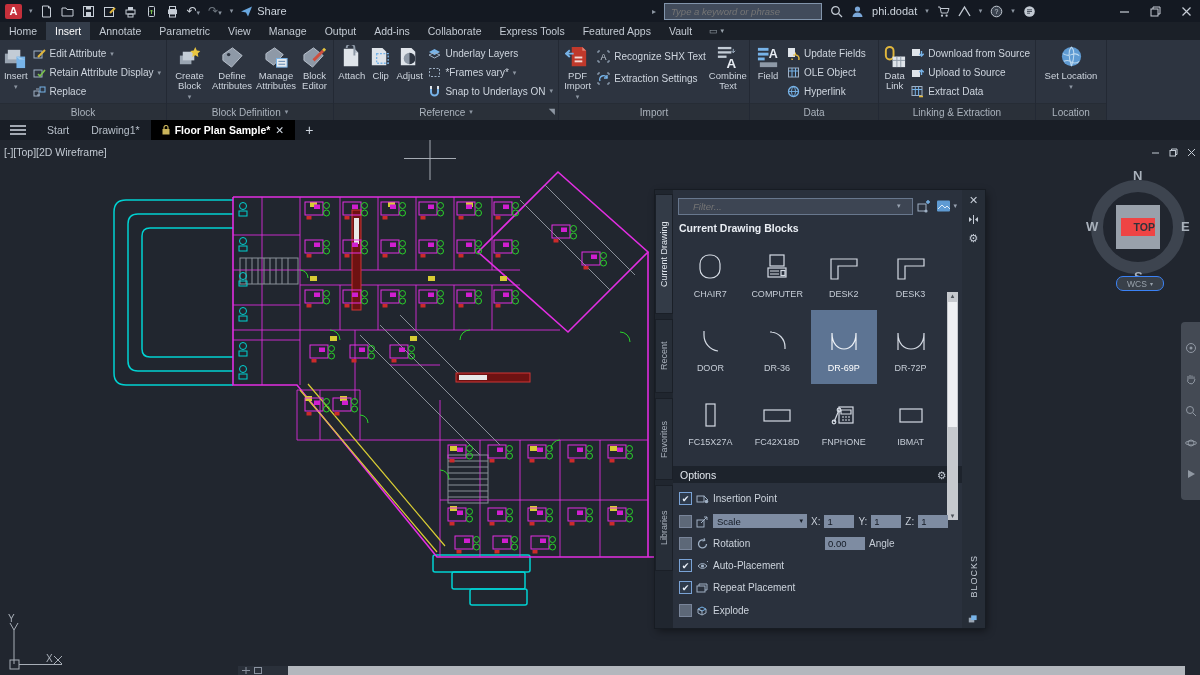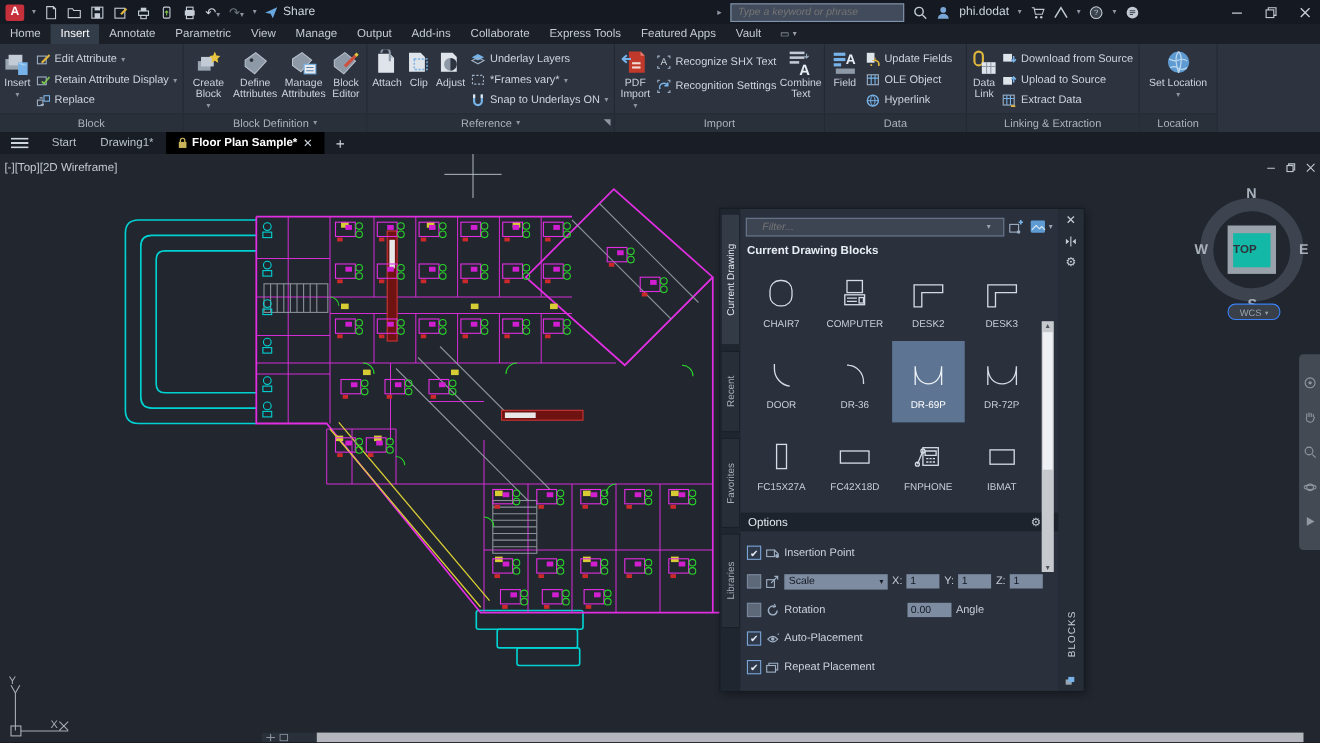--- a/index.html
+++ b/index.html
@@ -51,21 +51,21 @@
   #canvas{position:absolute;left:0;top:140px;width:1200px;height:535px;background:#21262f}
   #vplabel{position:absolute;left:4px;top:6px;font-size:10.5px;color:#c3cad3}
   #vpbtns{position:absolute;right:4px;top:8px;display:flex;gap:9px;color:#c3cad3;align-items:center}
   #vpbtns svg{width:9px;height:9px}
   .floorplan{position:absolute;left:0;top:0;width:1200px;height:535px}
   
   #compass{position:absolute;left:1086px;top:28px;width:104px;height:140px}
   .cletter{position:absolute;font-weight:bold;font-size:13px;color:#a9b1bb}
   #ctop{position:absolute;left:30px;top:37px;width:44px;height:44px;background:#99a1ab;
     display:flex;align-items:center;justify-content:center}
-  #ctop .inner{width:34px;height:31px;background:#14b8a6;display:flex;align-items:center;justify-content:flex-start;
+  #ctop .inner{width:34px;height:18px;background:#ef4444;display:flex;align-items:center;justify-content:flex-end;
     color:#2e333b;font-weight:bold;font-size:10.5px}
   #wcs{position:absolute;left:30px;top:108px;width:46px;height:13px;background:#394049;border:1px solid #3b82f6;
     border-radius:7px;display:flex;align-items:center;justify-content:center;gap:3px;font-size:8.5px;color:#99a2ac}
   
   #navbar{position:absolute;left:1181px;top:182px;width:19px;height:178px;background:rgba(150,160,172,.30);
     border-radius:4px 0 0 4px;display:flex;flex-direction:column;align-items:center;justify-content:space-evenly}
   #navbar svg{width:12px;height:12px;opacity:.75}
   
   #ucs{position:absolute;left:2px;top:472px;width:80px;height:60px}
   
@@ -392,21 +392,21 @@
                 <text x="6.5" y="9.5" text-anchor="middle" font-size="9" fill="#c3ccd6" font-family="Liberation Sans,sans-serif">A</text>
               </svg>
             <span>Recognize SHX Text</span>
           </div>
           <div class="sbtn">
             <svg viewBox="0 0 13 13">
                 <path d="M1,3 v-2 h2 M10,1 h2 v2 M12,10 v2 h-2 M3,12 h-2 v-2" stroke="#9fb0c4" fill="none"></path>
                 <path d="M3,9 a3.5,3.5 0 0 1 7,-3" fill="none" stroke="#77b3e8" stroke-width="1.4"></path>
                 <path d="M10,3 v3 h-3" fill="none" stroke="#77b3e8" stroke-width="1.4"></path>
               </svg>
-            <span>Recognition Settings</span>
+            <span>Extraction Settings</span>
           </div>
         </div>
         <div class="bigbtn" style="width:46px">
           <svg viewBox="0 0 26 26">
               <rect x="3" y="2" width="14" height="2.4" fill="#c3ccd6"></rect>
               <rect x="3" y="6.5" width="14" height="2.4" fill="#c3ccd6"></rect>
               <rect x="3" y="11" width="9" height="2.4" fill="#c3ccd6"></rect>
               <path d="M19,4 v4 m-2,-2 l2,2 2,-2" stroke="#9fb0c4" fill="none"></path>
               <text x="17" y="24" text-anchor="middle" font-size="14" font-weight="bold" fill="#e8edf3" font-family="Liberation Sans,sans-serif">A</text>
             </svg>
@@ -936,20 +936,28 @@
             <span>Auto-Placement</span>
           </div>
           <div class="orow">
             <span class="cb checked">✔</span>
             <svg class="oicon" viewBox="0 0 13 13">
                 <rect x="1" y="5" width="8" height="6" fill="none" stroke="#9fb0c4"></rect>
                 <path d="M3,5 V3 h8 v6 h-2" fill="none" stroke="#9fb0c4"></path>
               </svg>
             <span>Repeat Placement</span>
           </div>
+          <div class="orow">
+            <span class="cb">✔</span>
+            <svg class="oicon" viewBox="0 0 13 13">
+                <path d="M2,5 l4,-2 4,2 -4,2 z" fill="none" stroke="#77b3e8"></path>
+                <path d="M2,5 v4 l4,2 v-4 z M10,5 v4 l-4,2" fill="none" stroke="#9fb0c4"></path>
+              </svg>
+            <span>Explode</span>
+          </div>
         </div>
       </div>
 
       <div id="pal-right">
         <span>✕</span>
         <svg viewBox="0 0 11 11">
             <path d="M5.5,1 v9" stroke="#c6cdd7"></path>
             <path d="M4,5.5 L1,3 v5 z" fill="#c6cdd7"></path>
             <path d="M7,5.5 L10,3 v5 z" fill="#c6cdd7"></path>
           </svg>

